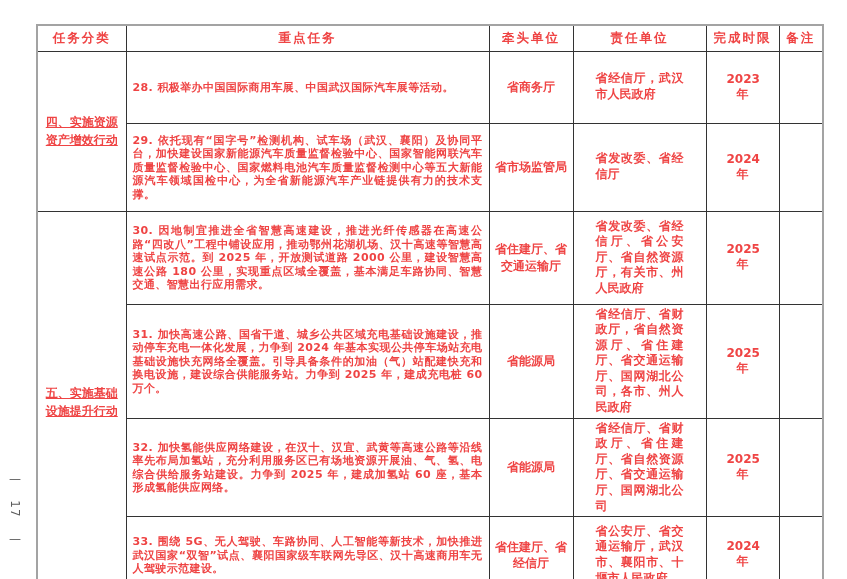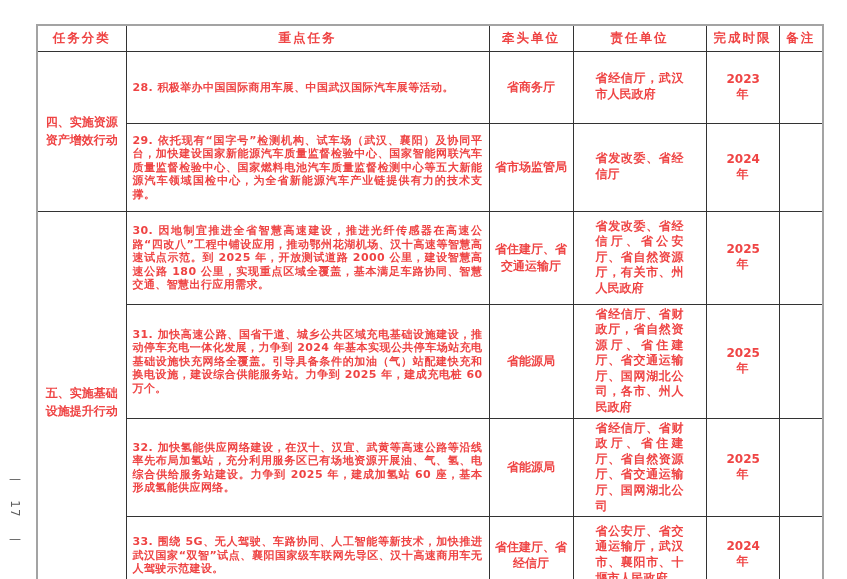--- a/index.html
+++ b/index.html
@@ -52,20 +52,21 @@
     font-size: 12.5px;
     text-align: center;
     letter-spacing: 2px;
     padding: 2px;
   }
   .cat-cell {
     text-align: center;
     font-size: 12px;
     line-height: 1.5;
     padding: 8px 5px;
+    text-decoration: underline;
   }
   .task-cell {
     text-align: justify;
     font-size: 11px;
     line-height: 1.23;
     padding: 3px 6px 2px 6px;
     letter-spacing: 0.4px;
   }
   .lead-cell {
     text-align: center;

